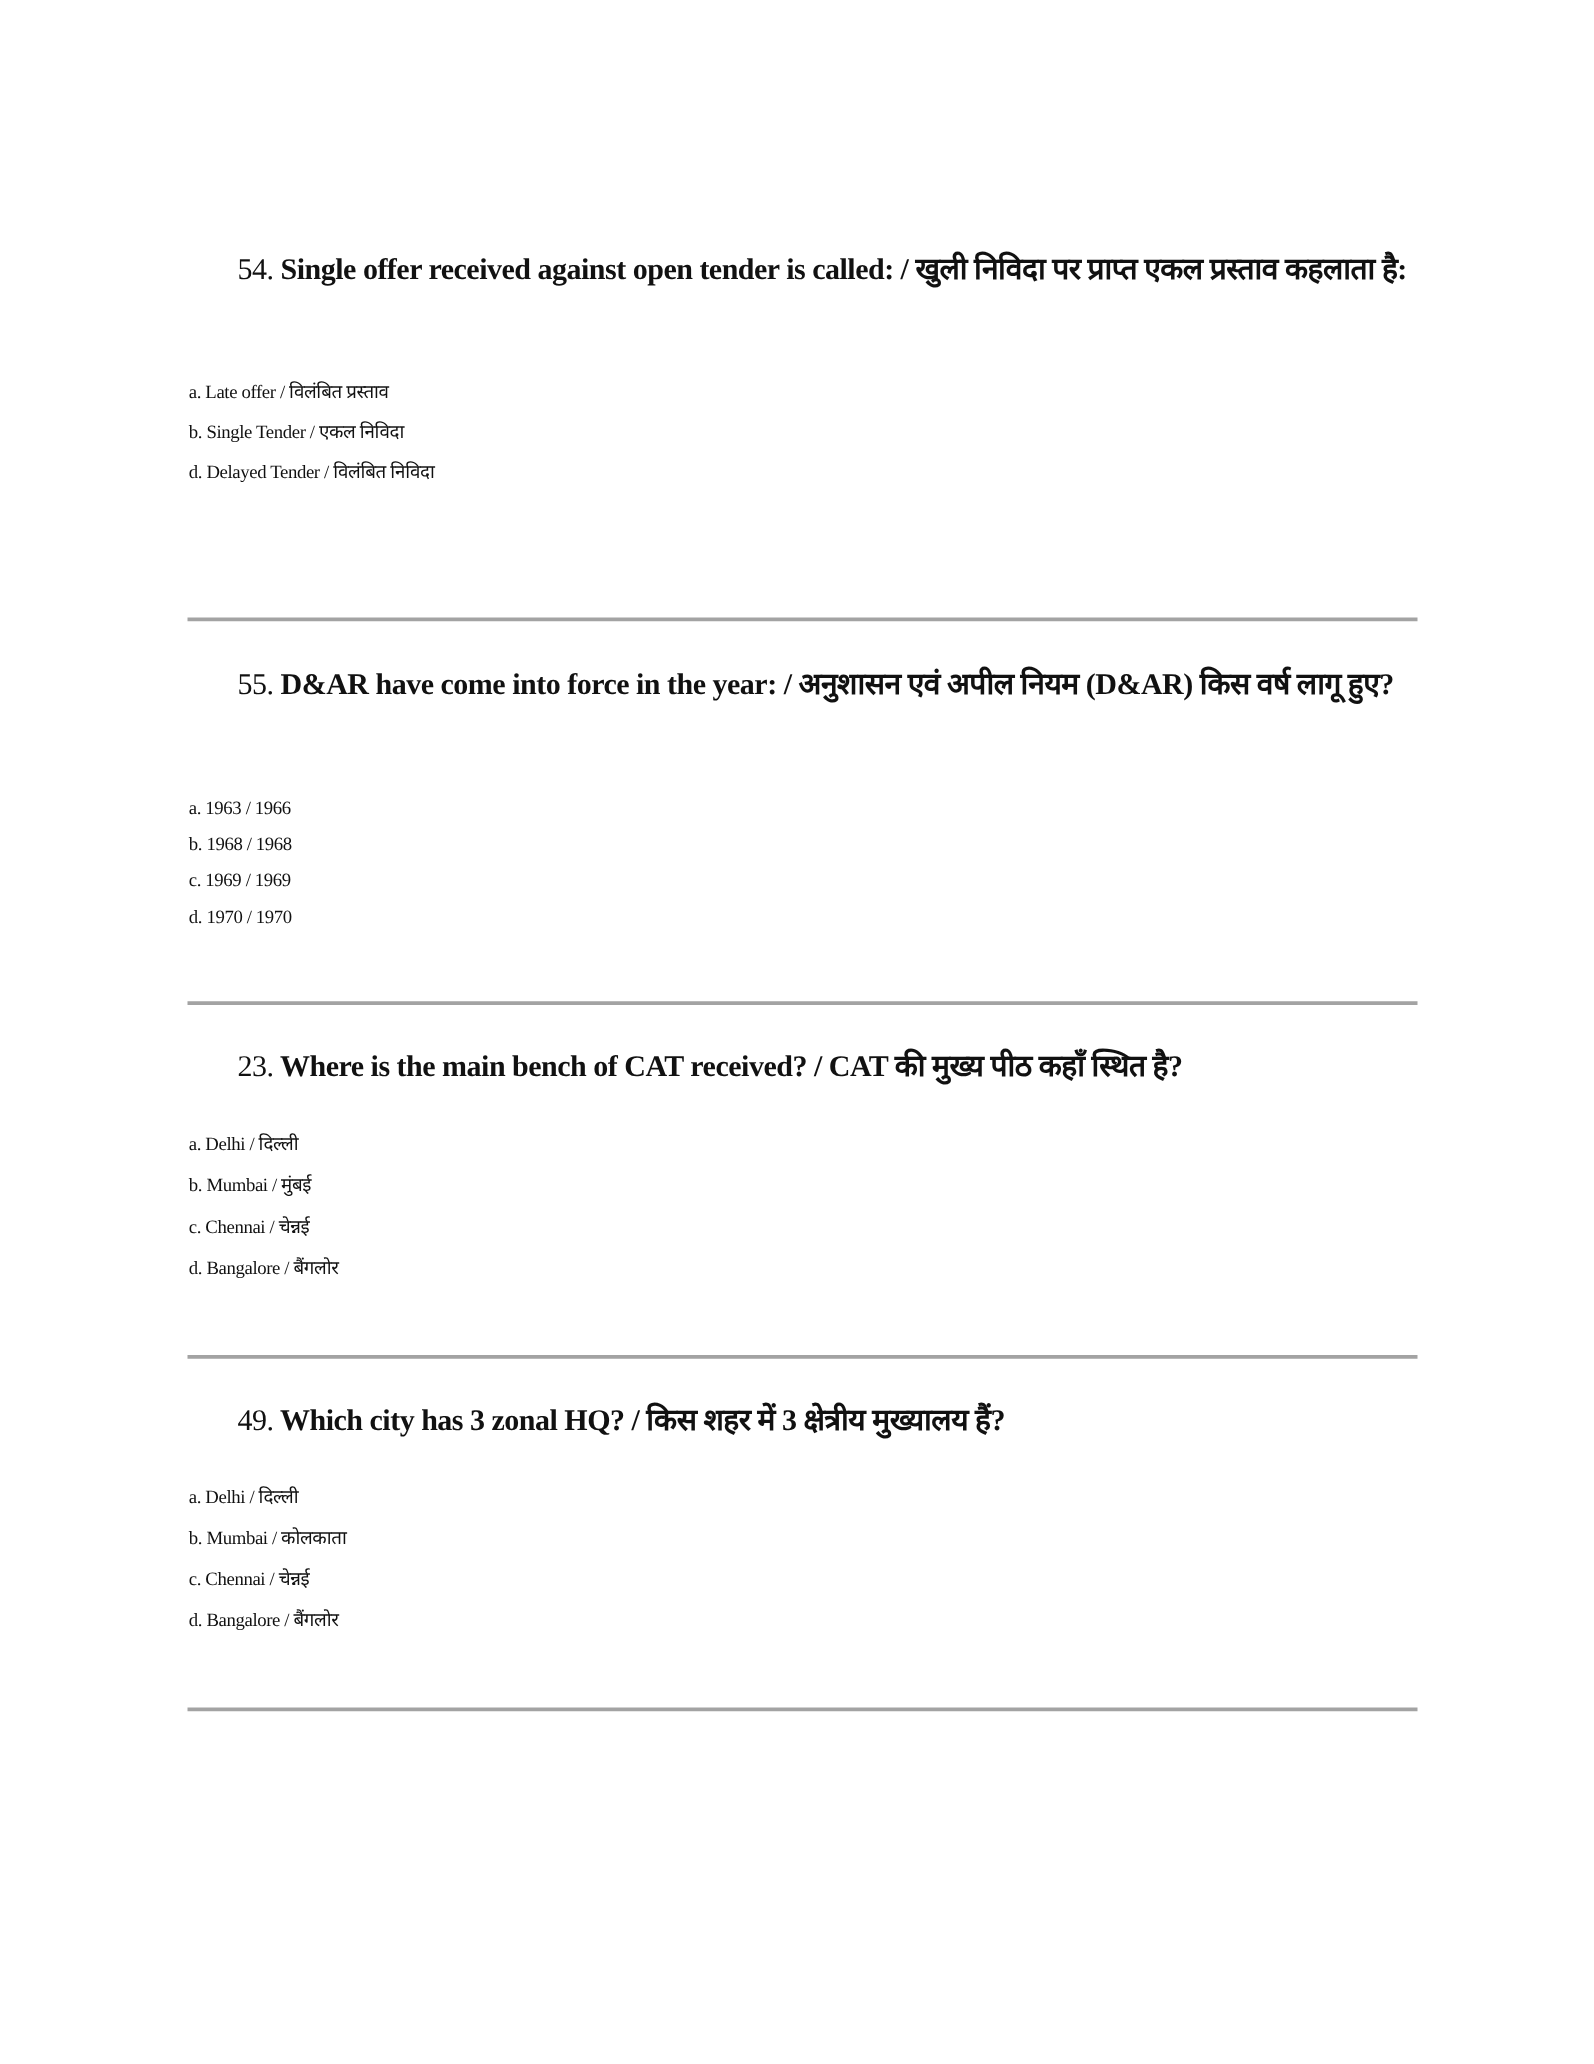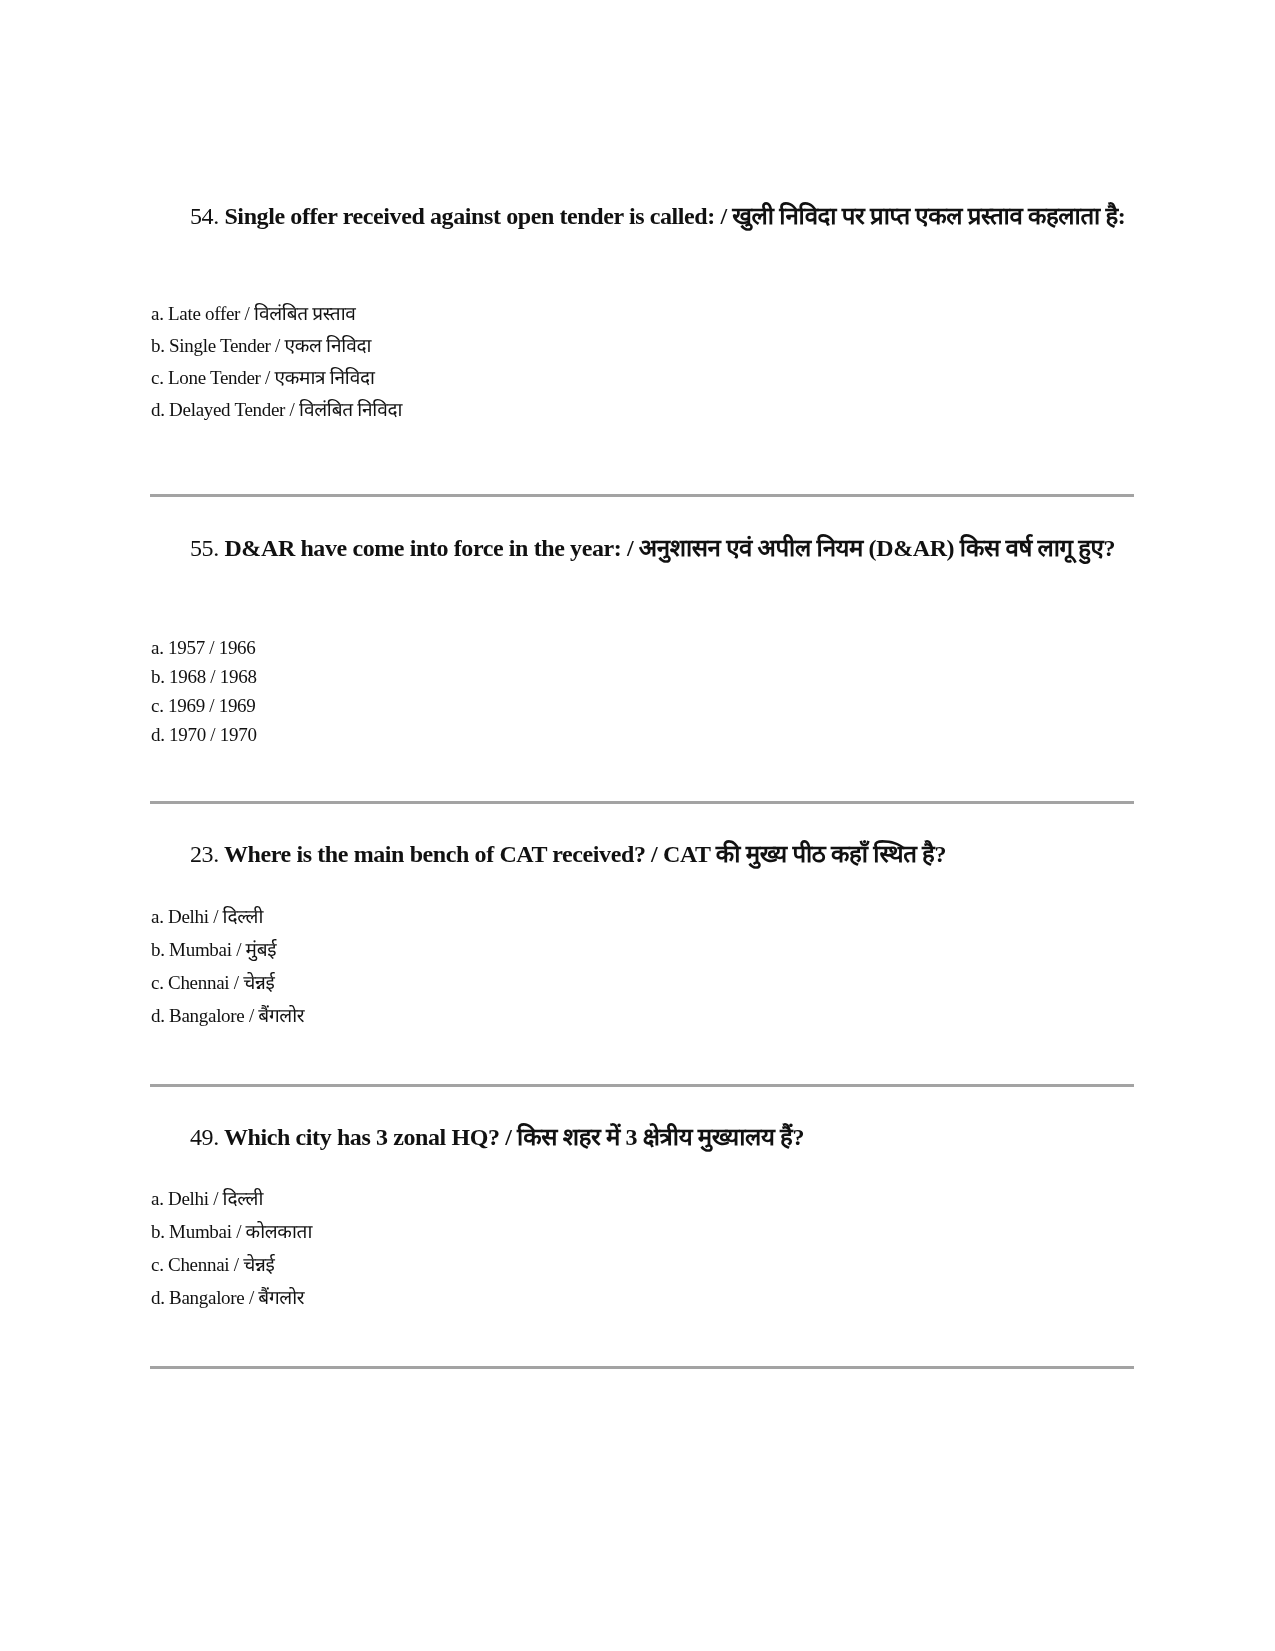--- a/index.html
+++ b/index.html
@@ -1,41 +1,40 @@
 <!DOCTYPE html>
 <html><head>
   <meta charset="utf-8">
   <style>
     html, body { margin: 0; padding: 0; background: #ffffff; }
     body { width: 1275px; height: 1651px; position: relative; overflow: hidden; color: #111; font-family: "Liberation Serif", "DejaVu Serif", serif; }
     .q { position: absolute; left: 0; width: 1275px; }
     .q-head { position: absolute; left: 190px; width: 920px; font-weight: bold; font-size: 24px; line-height: 33px; letter-spacing: -0.4px; padding-left: 36px; text-indent: -36px; }
     .q-head .num { font-weight: normal; text-align: center; }
-    .opts { position: absolute; left: 151px; font-size: 19px; letter-spacing: -0.3px; }
+    .opts { position: absolute; left: 151px; font-size: 15px; letter-spacing: -0.3px; }
     .opt { white-space: nowrap; }
     .rule { position: absolute; left: 150px; width: 984px; height: 3px; background: #a3a3a3; }
   </style>
 </head>
 <body>
 
 <div class="q">
   <div class="q-head" style="top:200px"><span class="num">54.</span> <span>Single offer received against open tender is called: / खुली निविदा पर प्राप्त एकल प्रस्ताव कहलाता है:</span></div>
   <div class="opts" style="top:298px; line-height:32px">
     <div class="opt">a. Late offer / विलंबित प्रस्ताव</div>
     <div class="opt">b. Single Tender / एकल निविदा</div>
-    <div class="opt">c. Lone Tender / एकमात्र निविदा</div>
     <div class="opt">d. Delayed Tender / विलंबित निविदा</div>
   </div>
 </div>
 <div class="rule" style="top:494px"></div>
 
 <div class="q">
   <div class="q-head" style="top:532px"><span class="num">55.</span> <span>D&amp;AR have come into force in the year: / अनुशासन एवं अपील नियम (D&amp;AR) किस वर्ष लागू हुए?</span></div>
   <div class="opts" style="top:633px; line-height:29px">
-    <div class="opt">a. 1957 / 1966</div>
+    <div class="opt">a. 1963 / 1966</div>
     <div class="opt">b. 1968 / 1968</div>
     <div class="opt">c. 1969 / 1969</div>
     <div class="opt">d. 1970 / 1970</div>
   </div>
 </div>
 <div class="rule" style="top:801px"></div>
 
 <div class="q">
   <div class="q-head" style="top:838px"><span class="num">23.</span> <span>Where is the main bench of CAT received? / CAT की मुख्य पीठ कहाँ स्थित है?</span></div>
   <div class="opts" style="top:900px; line-height:33px">

